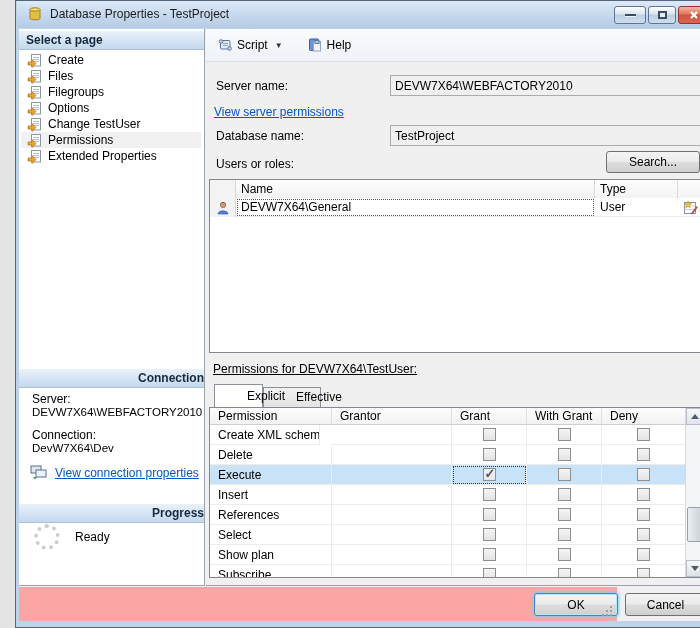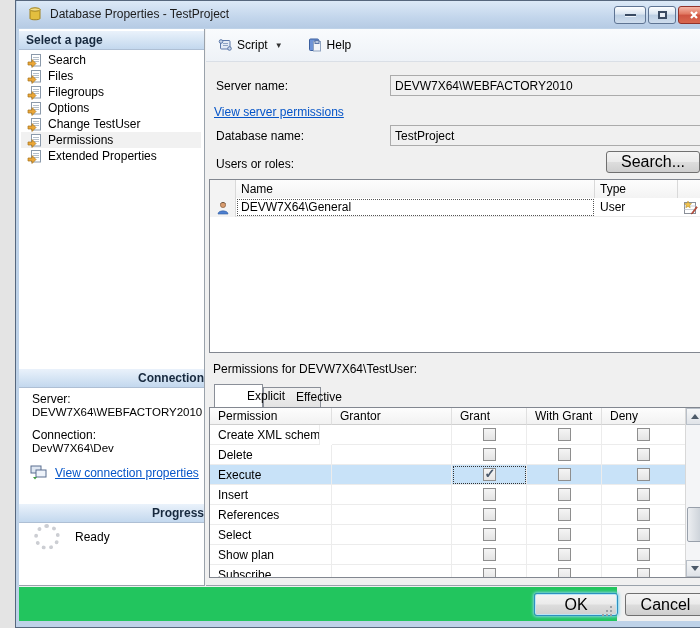--- a/index.html
+++ b/index.html
@@ -33,52 +33,52 @@
   .ready-txt{position:absolute;left:56px;top:501px;}
   
   .mainp{position:absolute;left:187px;top:0;width:507px;height:557px;border-bottom:1px solid #9aa2ab;background:#f0f0f0;}
   .toolbar{position:absolute;left:0;top:0;width:100%;height:33px;background:linear-gradient(#f9fbfd,#eef2f7);border-bottom:1px solid #dadfe6;display:flex;align-items:center;}
   .tb-btn{display:flex;align-items:center;height:24px;padding:0 5px;margin-left:6px;border-radius:2px;cursor:pointer;}
   .tb-btn span.t{margin-left:4px;}
   .dd-arrow{margin-left:7px;font-size:8px;color:#333;}
   .flabel{position:absolute;left:10px;white-space:nowrap;}
   .fbox{position:absolute;left:184px;width:314px;height:21px;border:1px solid #ababab;background:#f0f0f0;font-size:12px;padding:2px 4px;color:#000;}
   .mlink{position:absolute;left:8px;color:#0655c8;text-decoration:underline;cursor:pointer;white-space:nowrap;}
-  .btn{border:1px solid #707070;border-radius:3px;background:linear-gradient(#f4f4f4,#ebebeb 48%,#dddddd 52%,#cfcfcf);font-size:16px;cursor:pointer;color:#000;}
+  .btn{border:1px solid #707070;border-radius:3px;background:linear-gradient(#f4f4f4,#ebebeb 48%,#dddddd 52%,#cfcfcf);font-size:12px;cursor:pointer;color:#000;}
   .search-btn{position:absolute;left:400px;top:122px;width:94px;height:22px;}
   
   .ugrid{position:absolute;left:3px;top:150px;width:494px;height:174px;border:1px solid #828790;background:#fff;}
   .ug-hcell{position:absolute;top:0;height:18px;padding:2px 0 0 5px;border-right:1px solid #d9d9d9;background:linear-gradient(#fdfdfd,#f3f3f3);}
   .ug-row{position:absolute;left:0;top:18px;width:492px;height:19px;border-bottom:1px solid #ececec;}
   .ug-cell{position:absolute;top:0;height:19px;padding:2px 0 0 5px;white-space:nowrap;overflow:hidden;}
   .rowhdr{background:#f3f3f3;border-right:1px solid #d9d9d9;}
   .focus-dotted{outline:1px dotted #555;outline-offset:-2px;}
   
-  .perm-label{position:absolute;left:7px;top:333px;white-space:nowrap;}
+  .perm-label{position:absolute;left:7px;top:333px;white-space:nowrap;text-decoration:underline;}
   .tab{position:absolute;border:1px solid #8a8f98;border-bottom:none;text-align:center;cursor:pointer;padding-left:32px;}
   .tab.active{left:8px;top:355px;width:49px;height:23px;background:#fff;z-index:3;padding-top:4px;}
   .tab.inactive{left:57px;top:358px;width:58px;height:20px;background:linear-gradient(#f2f2f2,#e3e3e3);z-index:1;padding-top:2px;}
   .pgrid{position:absolute;left:3px;top:378px;width:494px;height:171px;border:1px solid #828790;background:#fff;overflow:hidden;z-index:2;}
   .pg-inner{position:absolute;left:0;top:0;width:492px;height:169px;overflow:hidden;}
   .pg-hcell{position:absolute;top:0;height:17px;background:linear-gradient(#fdfdfd,#f2f2f2);border-bottom:1px solid #cfcfcf;border-right:1px solid #e0e0e0;padding:1px 0 0 8px;white-space:nowrap;overflow:hidden;}
   .prow{position:absolute;left:0;width:475px;height:20px;background:#fff;}
   .prow.selected{background:#c8e2f8;}
   .pcell{position:absolute;top:0;height:20px;border-bottom:1px solid #ececec;border-right:1px solid #ececec;padding:3px 0 0 8px;white-space:nowrap;overflow:hidden;}
   .ccell{position:absolute;top:0;height:20px;border-bottom:1px solid #ececec;border-right:1px solid #ececec;display:flex;align-items:center;justify-content:center;}
   .ccell.focused{outline:1px dotted #333;outline-offset:-2px;}
   .cb{width:13px;height:13px;border:1px solid #8e8e8e;background:linear-gradient(#f5f5f5,#e4e4e4);position:relative;}
   .cb.checked::after{content:"\2713";position:absolute;left:1px;top:-3px;font-size:13px;font-weight:bold;color:#49596c;}
   
   .sbar{position:absolute;right:0;top:0;width:17px;height:169px;background:#f4f5f7;border-left:1px solid #d8d8d8;}
   .sb-btn{position:absolute;left:0;width:17px;height:17px;background:linear-gradient(#f6f7f8,#dfe3e8);border:1px solid #b8bfc8;display:flex;align-items:center;justify-content:center;}
   .tri-up{width:0;height:0;border-left:4px solid transparent;border-right:4px solid transparent;border-bottom:5px solid #4c5a69;}
   .tri-down{width:0;height:0;border-left:4px solid transparent;border-right:4px solid transparent;border-top:5px solid #4c5a69;}
   .sb-thumb{position:absolute;left:1px;top:99px;width:15px;height:35px;background:linear-gradient(90deg,#eceef1,#ccd2d9);border:1px solid #98a0ab;border-radius:2px;}
   
-  .footer{position:absolute;left:0;top:558px;width:598px;height:34px;background:#22c55e;}
+  .footer{position:absolute;left:0;top:558px;width:598px;height:34px;background:#fca5a5;}
   .ok-btn{position:absolute;left:515px;top:6px;width:84px;height:23px;border:1px solid #2d90bf;box-shadow:0 0 3px 1px #7fd0e8, inset 0 0 0 1px #b9e6f6;}
   .cancel-btn{position:absolute;left:606px;top:6px;width:81px;height:23px;}
   .grip{position:absolute;right:5px;bottom:5px;width:2px;height:2px;background:#9aa0a6;box-shadow:0 -4px #9aa0a6,0 -8px #9aa0a6,-4px 0 #9aa0a6,-4px -4px #9aa0a6,-8px 0 #9aa0a6;}
 </style>
 </head>
 <body>
 
 <div id="window">
 
   <div class="titlebar">
@@ -106,21 +106,21 @@
       <div class="sec-header" style="margin-top:2px;">Select a page</div>
 
       <div class="page-item" style="top:23px">
         <svg class="page-icon" viewBox="0 0 15 15">
             <rect x="4.5" y="1.5" width="9" height="11.5" fill="#fff" stroke="#8b9aab"></rect>
             <line x1="6" y1="4.5" x2="12" y2="4.5" stroke="#b4bfca"></line>
             <line x1="6" y1="6.5" x2="12" y2="6.5" stroke="#b4bfca"></line>
             <line x1="6" y1="8.5" x2="12" y2="8.5" stroke="#b4bfca"></line>
             <polygon points="1,9 5,9 5,6.5 9,10.5 5,14.5 5,12 1,12" fill="#eaa637" stroke="#a8741d" stroke-width="0.7"></polygon>
           </svg>
-        <span class="lbl">Search</span>
+        <span class="lbl">Create</span>
       </div>
       <div class="page-item" style="top:39px">
         <svg class="page-icon" viewBox="0 0 15 15">
             <rect x="4.5" y="1.5" width="9" height="11.5" fill="#fff" stroke="#8b9aab"></rect>
             <line x1="6" y1="4.5" x2="12" y2="4.5" stroke="#b4bfca"></line>
             <line x1="6" y1="6.5" x2="12" y2="6.5" stroke="#b4bfca"></line>
             <line x1="6" y1="8.5" x2="12" y2="8.5" stroke="#b4bfca"></line>
             <polygon points="1,9 5,9 5,6.5 9,10.5 5,14.5 5,12 1,12" fill="#eaa637" stroke="#a8741d" stroke-width="0.7"></polygon>
           </svg>
         <span class="lbl">Files</span>

